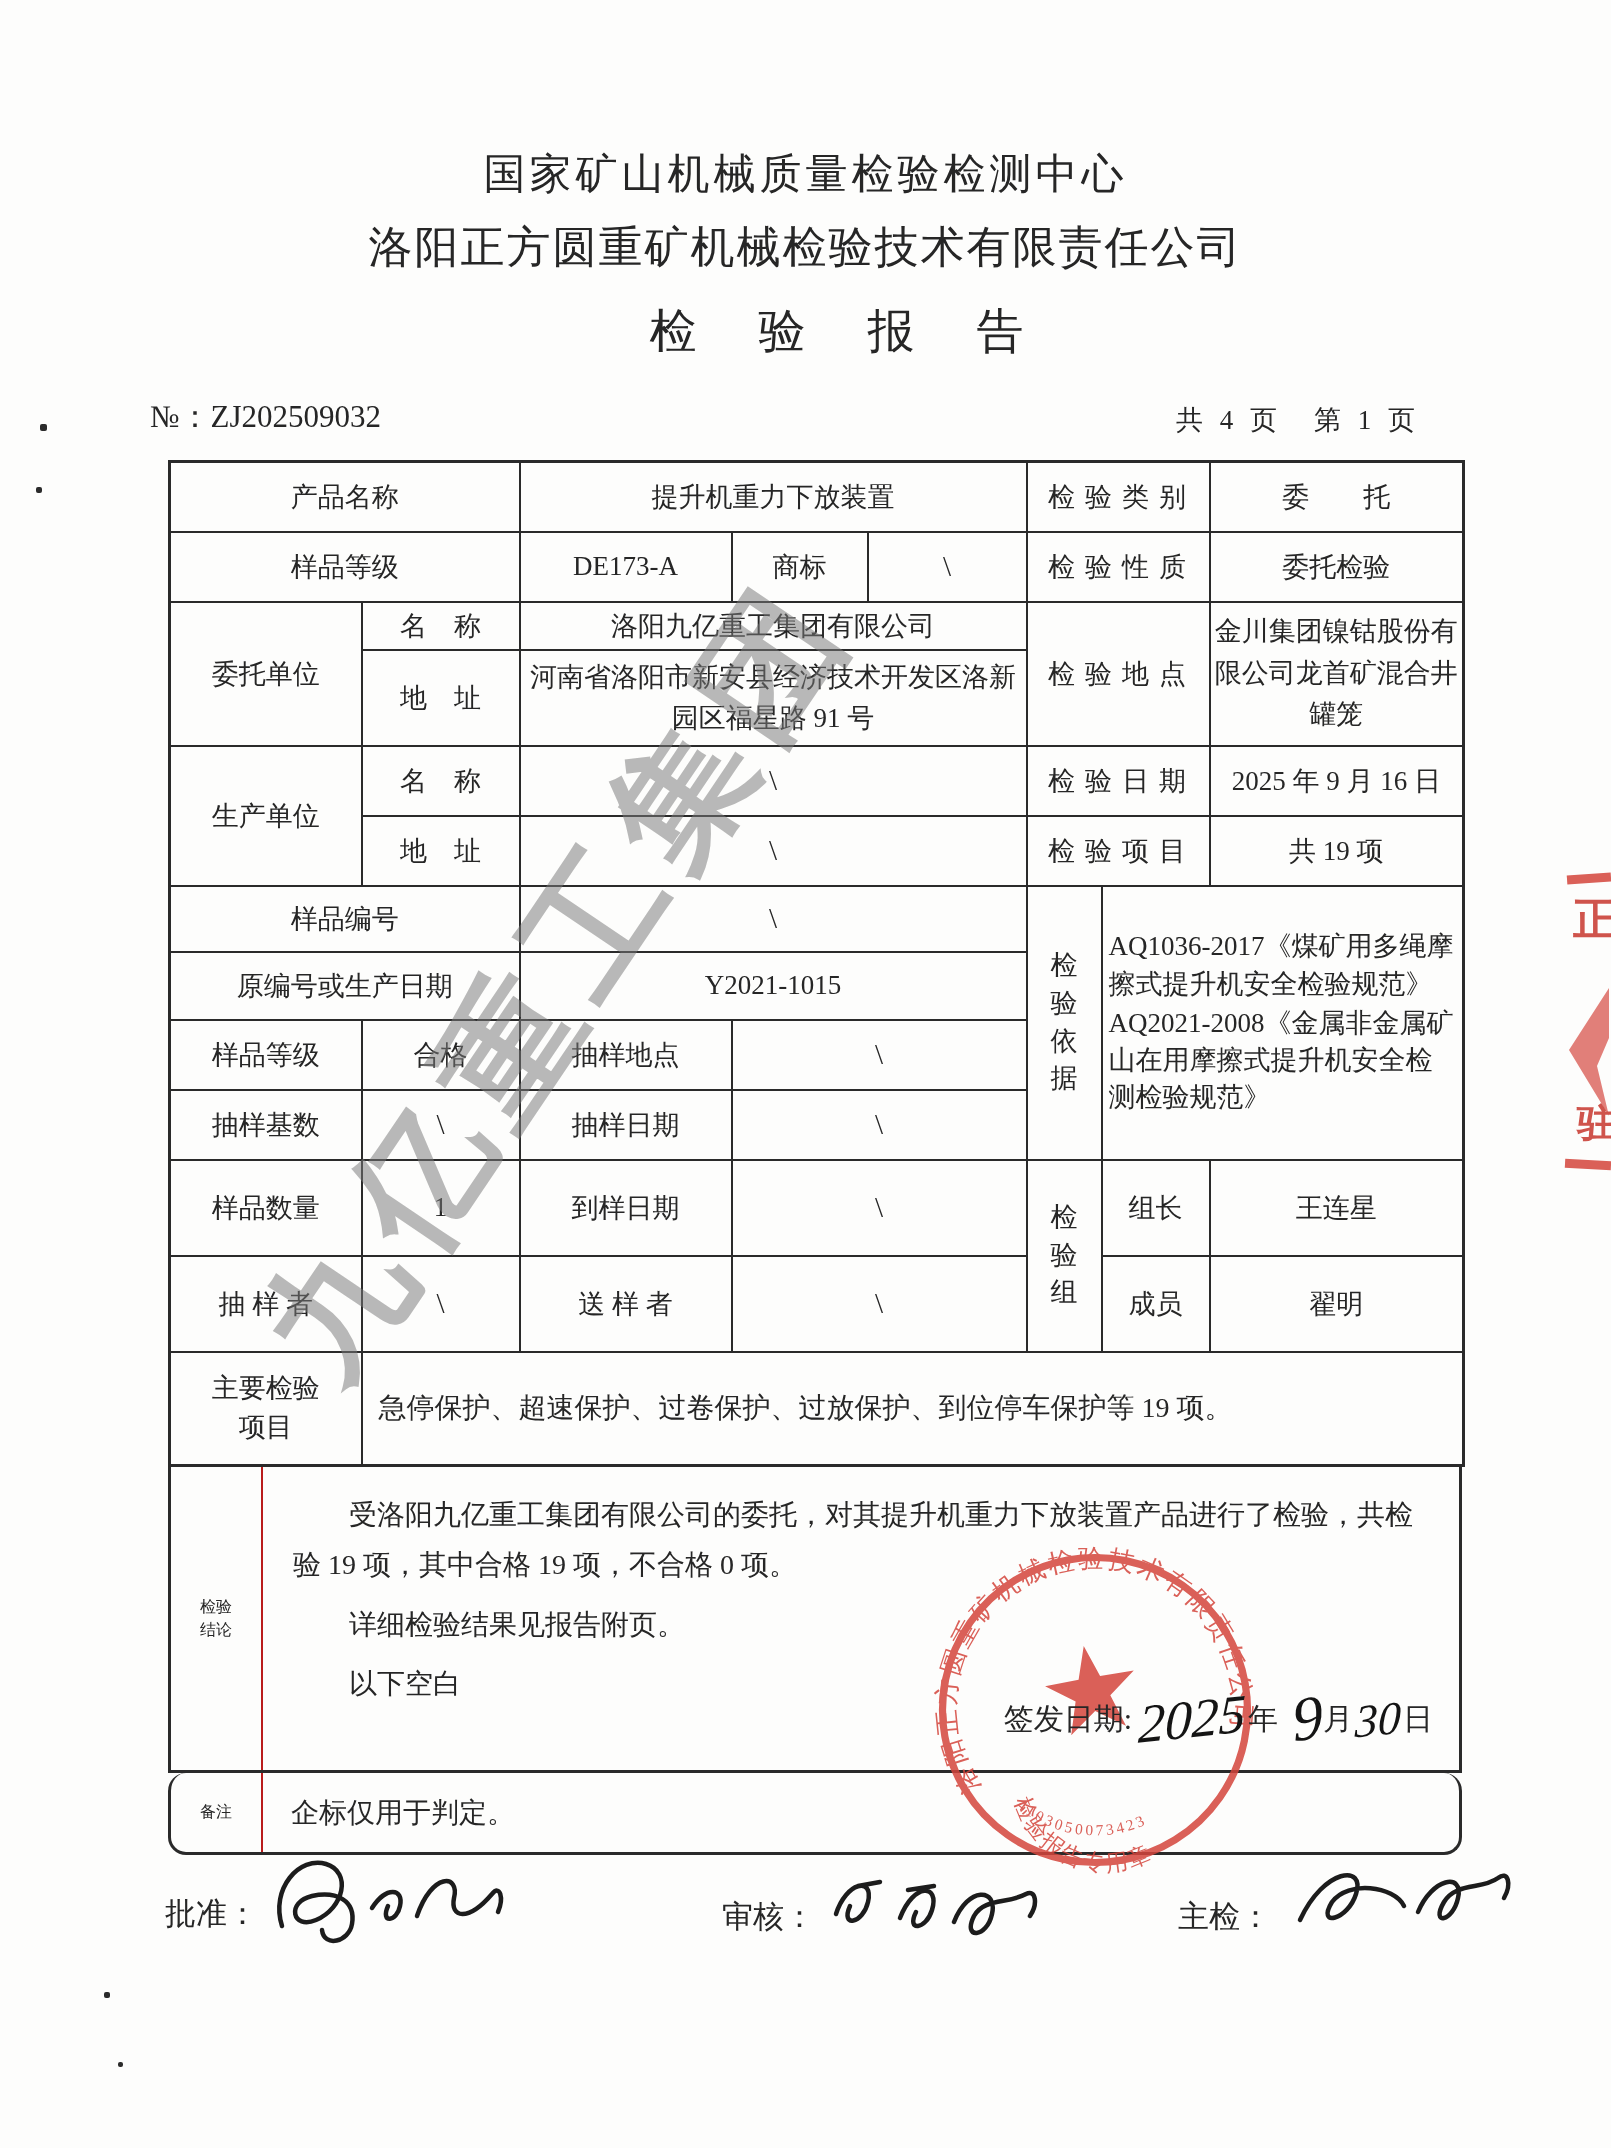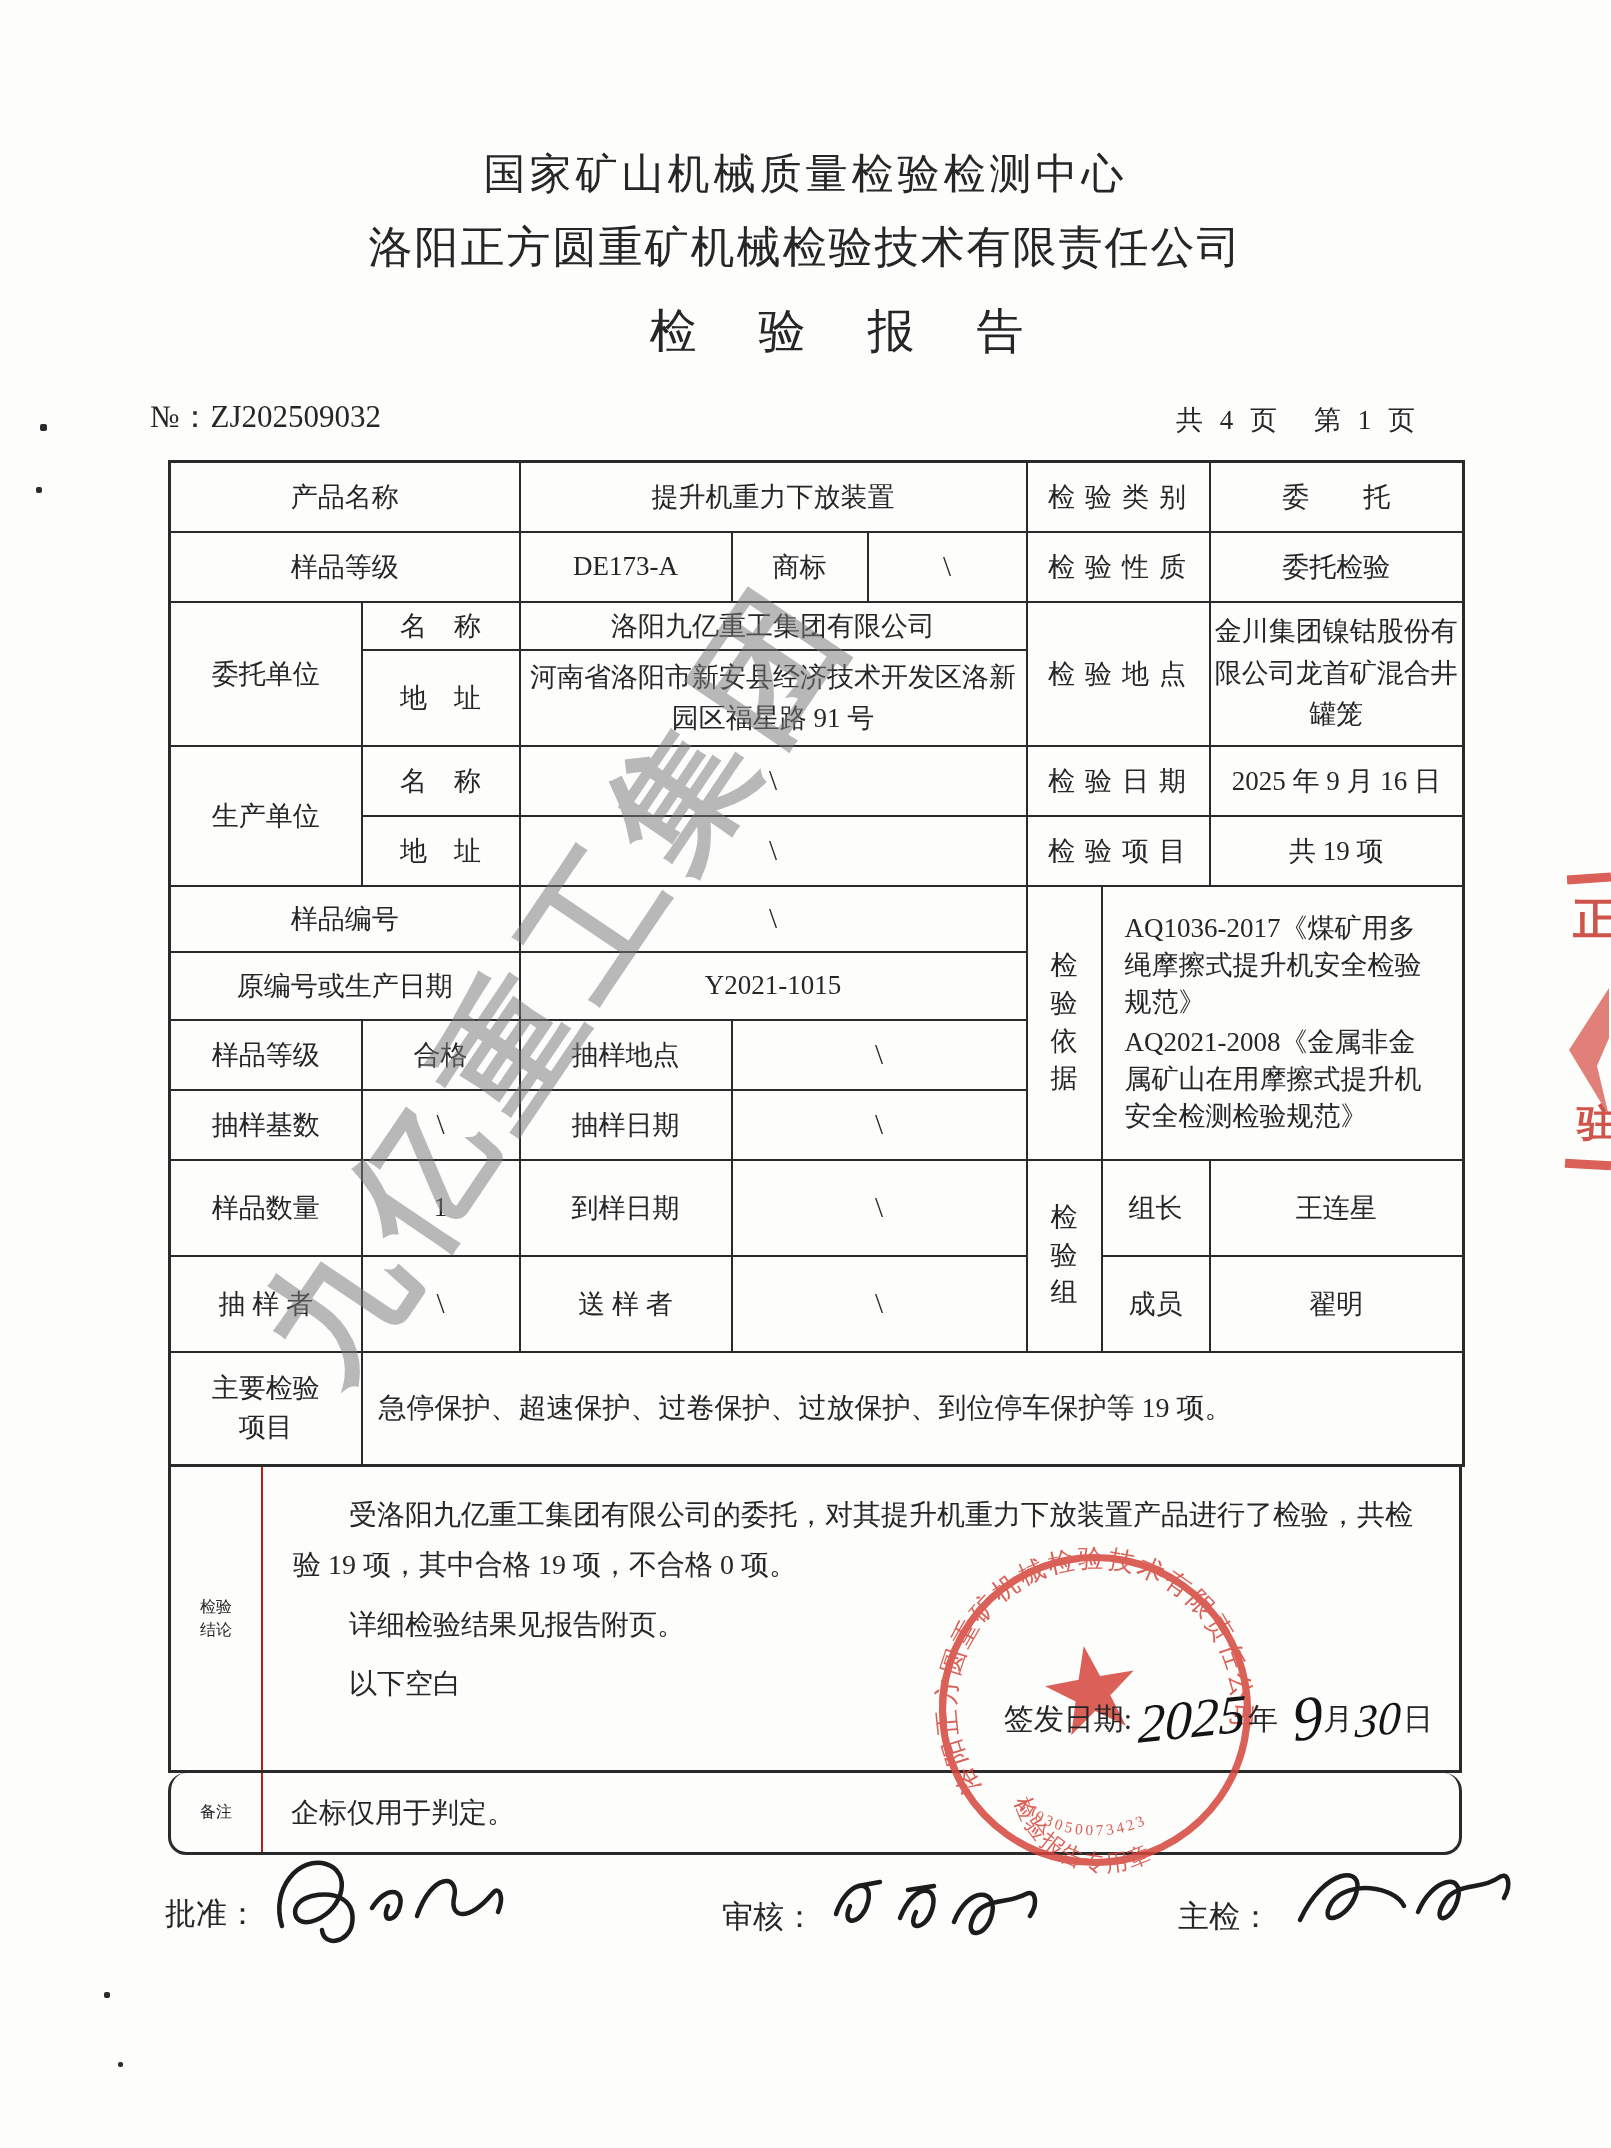--- a/index.html
+++ b/index.html
@@ -14,21 +14,21 @@
   #pagination{position:absolute;left:1176px;top:402px;font-size:27px;letter-spacing:5px;white-space:nowrap;}
   
   #tablewrap{position:absolute;left:168px;top:460px;width:1294px;}
   table{border-collapse:collapse;table-layout:fixed;width:1294px;border:3px solid #2a2a2a;}
   td{border:2px solid #2a2a2a;text-align:center;vertical-align:middle;font-size:27px;padding:2px;overflow:hidden;}
   .sp{letter-spacing:10px;padding-left:10px;}
   .slash{font-size:29px;}
   .leftal{text-align:left;padding-left:16px;}
   .vlabel{display:inline-block;width:36px;word-break:break-all;line-height:1.4;text-align:center;}
   .w4{display:inline-block;width:4.6em;line-height:1.45;}
-  .basis{text-align:left;padding:6px 22px;line-height:1.38;}
+  .basis{text-align:left;padding:6px 6px;line-height:1.38;}
   .basis div{margin:2px 0;}
   .addr{line-height:1.5;}
   .site{line-height:1.55;}
   
   .blockrow{display:flex;border:3px solid #2a2a2a;border-top:0;box-sizing:border-box;}
   .blockrow .lbl{width:90px;border-right:2px solid #b91c1c;display:flex;align-items:center;justify-content:center;flex:none;}
   .blockrow .bod{flex:1;position:relative;}
   #crow{height:306px;}
   #rrow{height:82px;border-radius:18px;}
   #crow .bod{padding:14px 34px 0 30px;}

